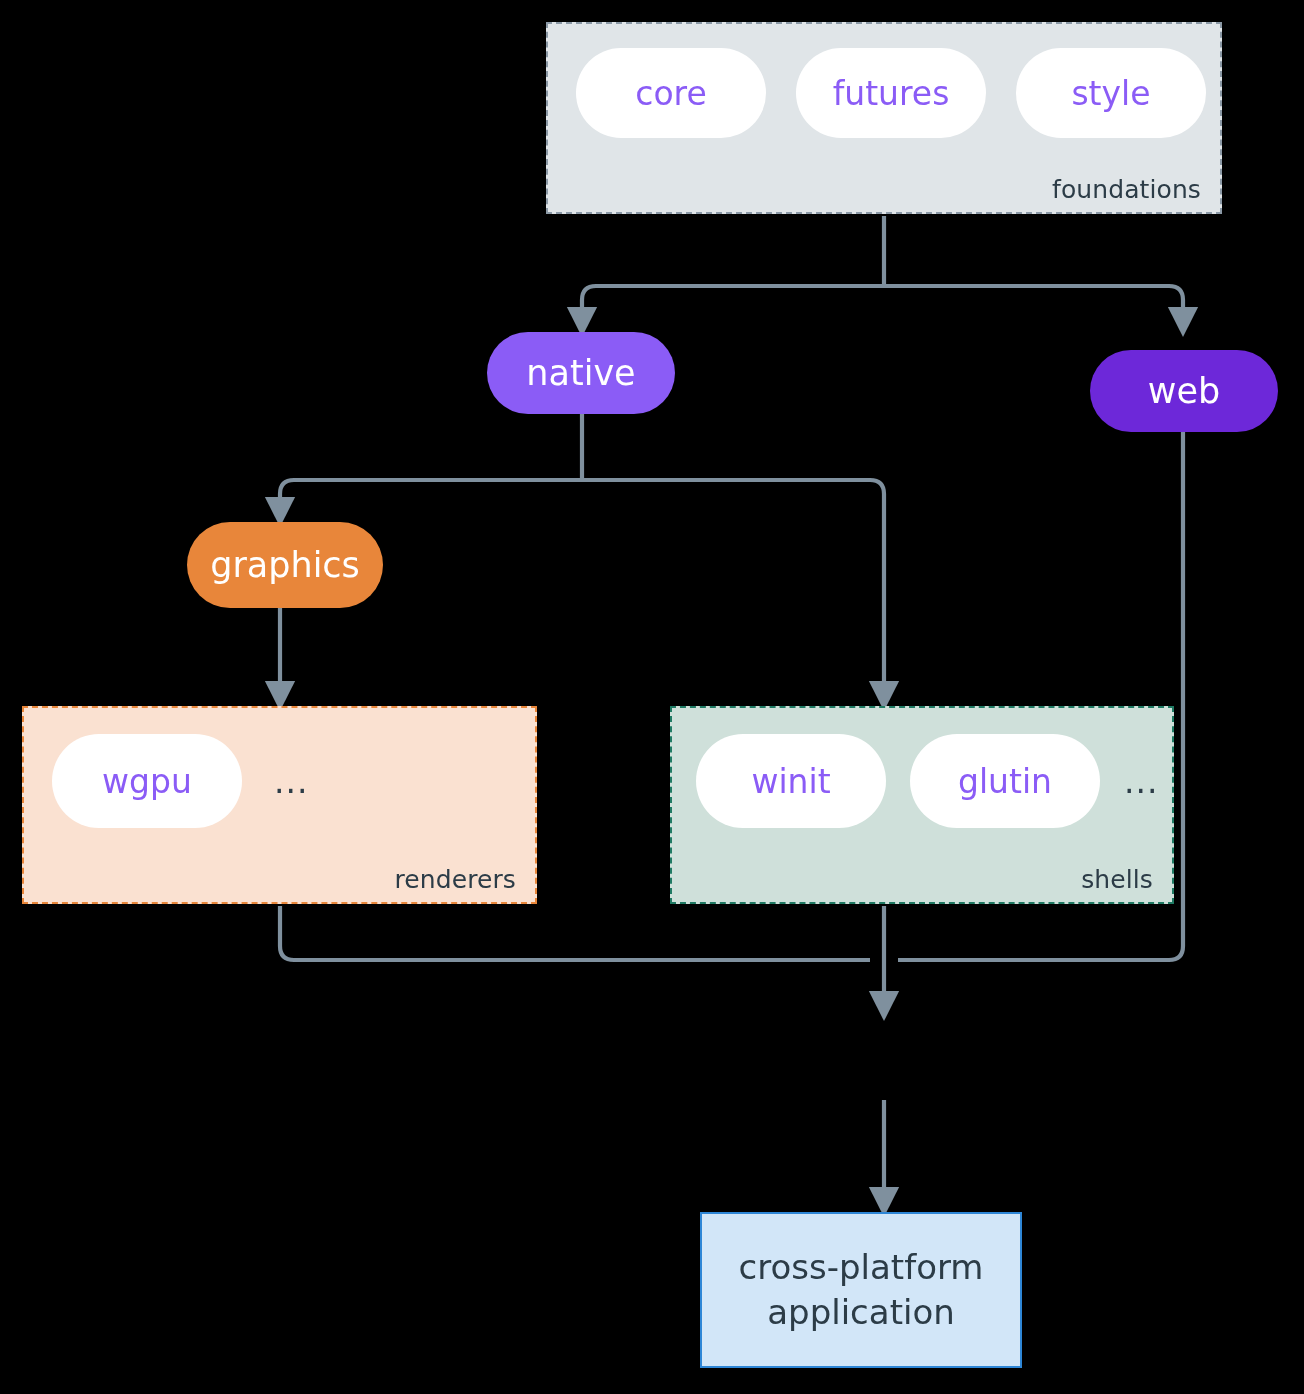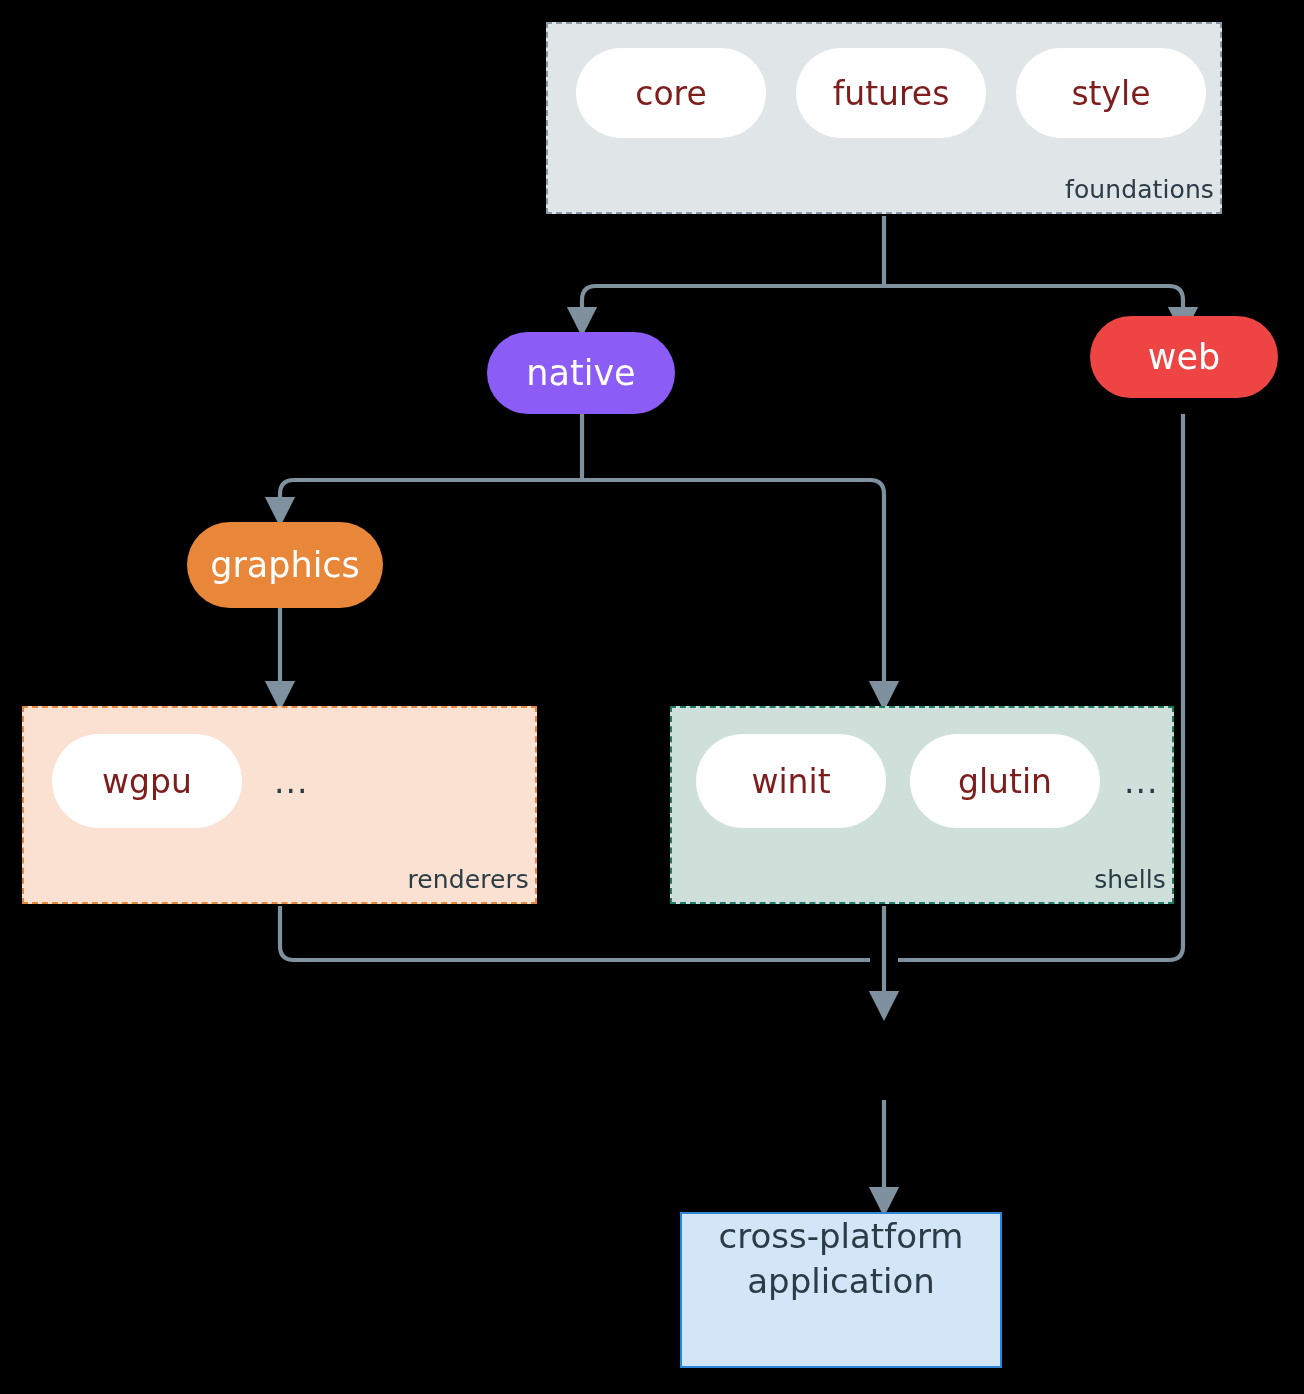--- a/index.html
+++ b/index.html
@@ -29,21 +29,21 @@
 
   
   .cluster {
     position: absolute;
     box-sizing: border-box;
     border-style: dashed;
     border-width: 2px;
   }
   .cluster-label {
     position: absolute;
-    right: 6px;
+    right: 19px;
     bottom: 8px;
     font-size: 25px;
     color: #2c3c47;
     white-space: nowrap;
     letter-spacing: 0.1px;
   }
   .chips {
     position: absolute;
     left: 0;
     top: 0;
@@ -51,21 +51,21 @@
     align-items: center;
   }
 
   
   .chip {
     background: #ffffff;
     border-radius: 48px;
     display: flex;
     align-items: center;
     justify-content: center;
-    color: #7f1d1d;
+    color: #8b5cf6;
     font-size: 33px;
     box-sizing: border-box;
     white-space: nowrap;
   }
   .ellipsis {
     color: #2c3c47;
     font-size: 33px;
     letter-spacing: 1px;
   }
 
@@ -139,54 +139,54 @@
   }
   #node-native {
     left: 487px;
     top: 332px;
     width: 188px;
     height: 82px;
     background: #8b5cf6;
   }
   #node-web {
     left: 1090px;
-    top: 316px;
+    top: 350px;
     width: 188px;
     height: 82px;
-    background: #ef4444;
+    background: #6d28d9;
   }
   #node-graphics {
     left: 187px;
     top: 522px;
     width: 196px;
     height: 86px;
     background: #e8863a;
   }
   #node-iced {
     left: 788px;
     top: 1016px;
     width: 190px;
     height: 84px;
     background: #2e86d6;
   }
 
   
   #node-application {
     position: absolute;
-    left: 680px;
+    left: 700px;
     top: 1212px;
     width: 322px;
     height: 156px;
     background: #d2e6f8;
     border: 2px solid #2e86d6;
     box-sizing: border-box;
     display: flex;
     flex-direction: column;
     align-items: center;
-    justify-content: flex-start;
+    justify-content: center;
     color: #2c3c47;
     font-size: 34px;
     line-height: 1.32;
     text-align: center;
   }
 </style>
 </head>
 <body>
 
 <div id="stage">

